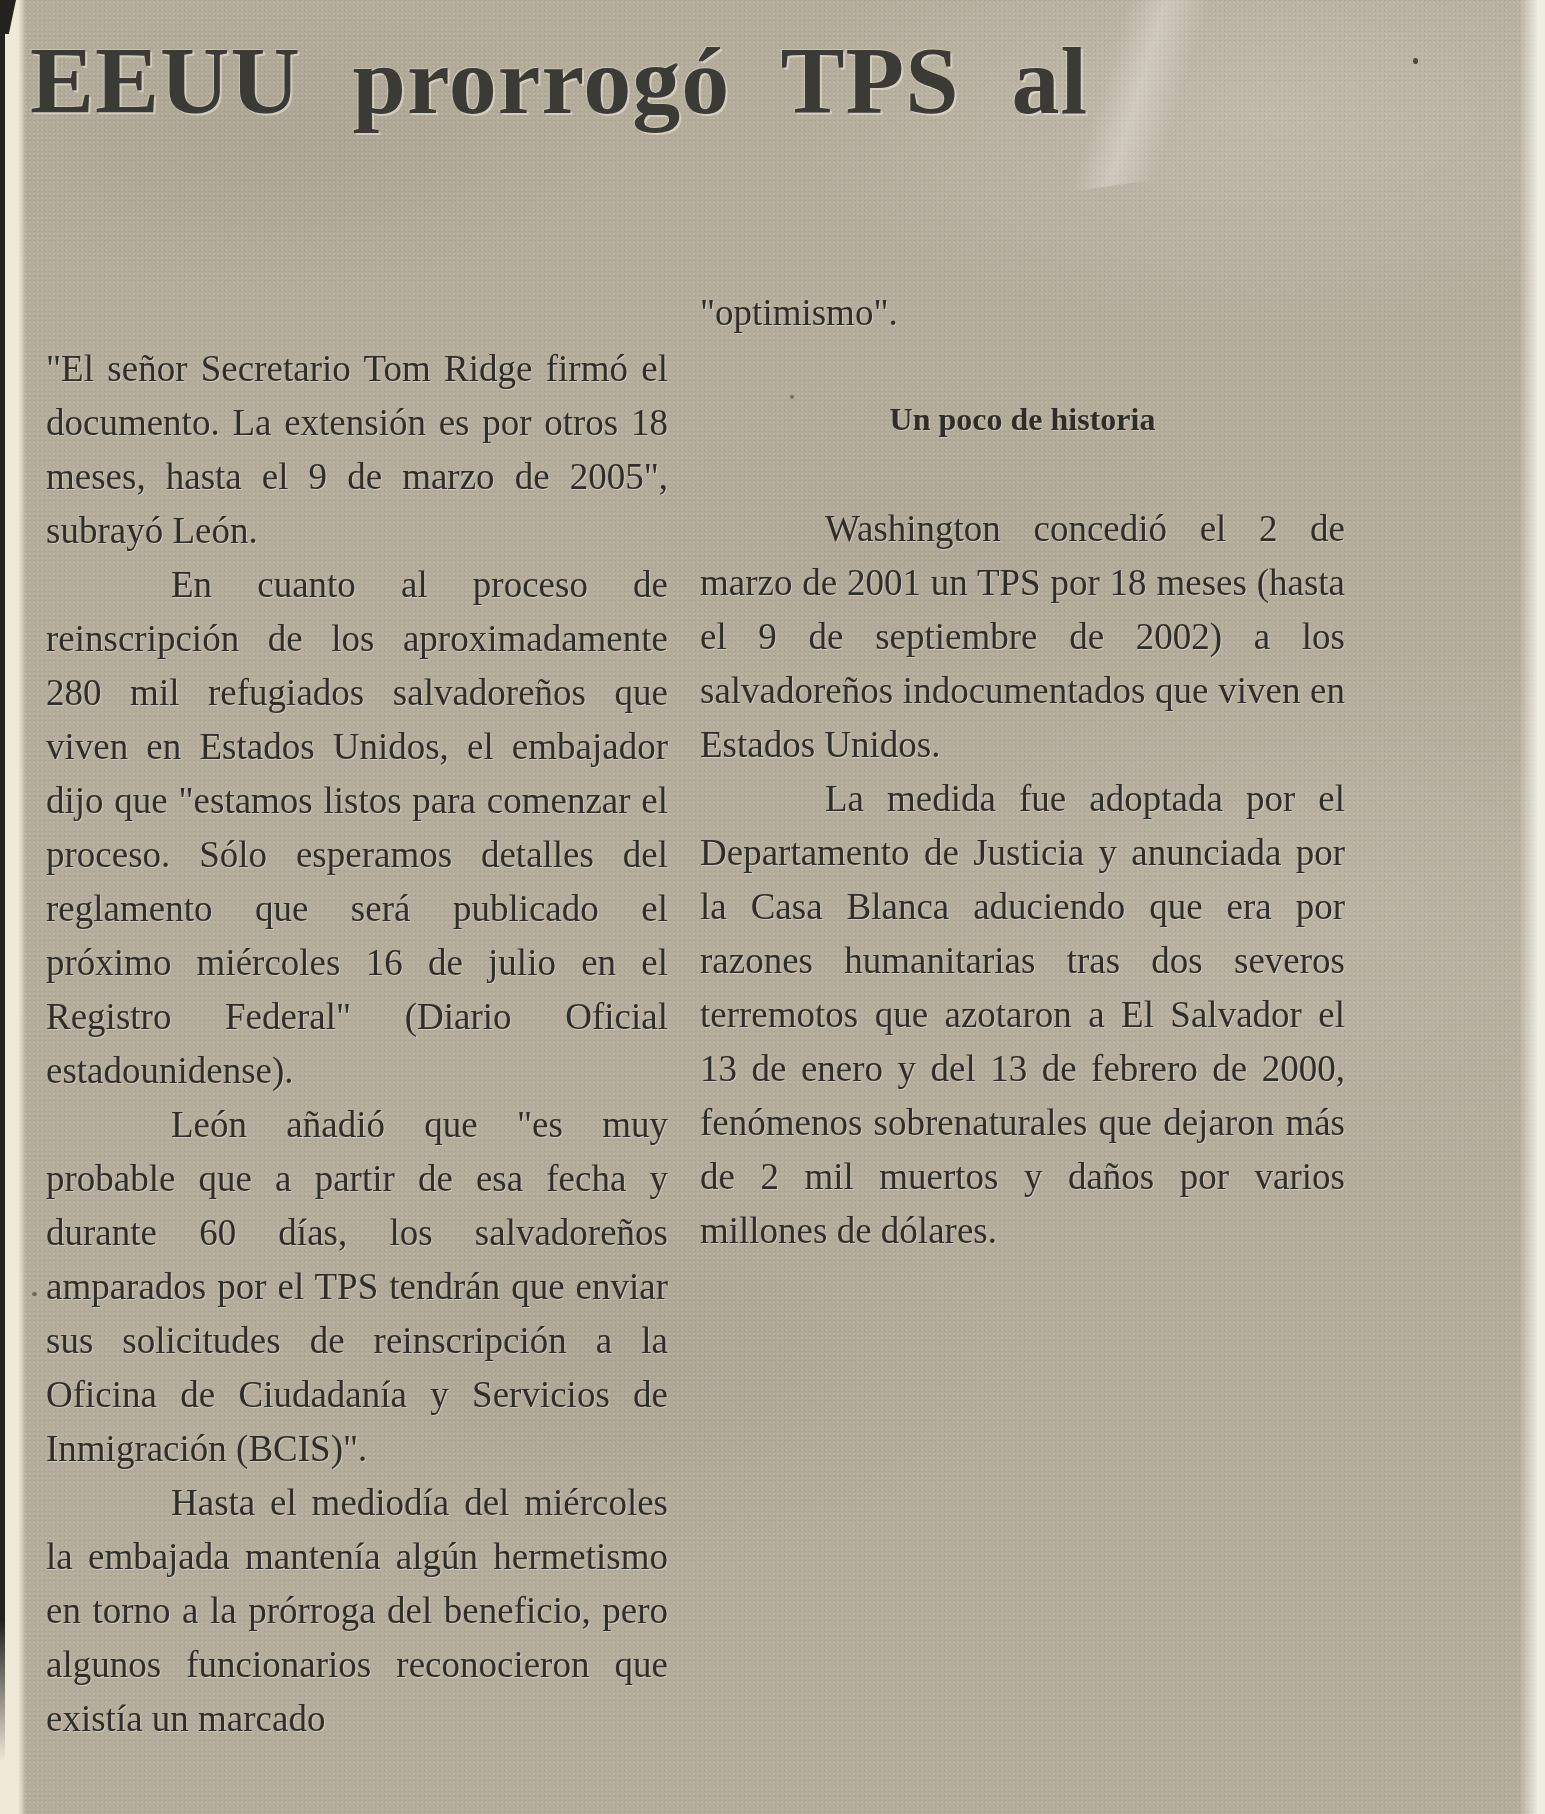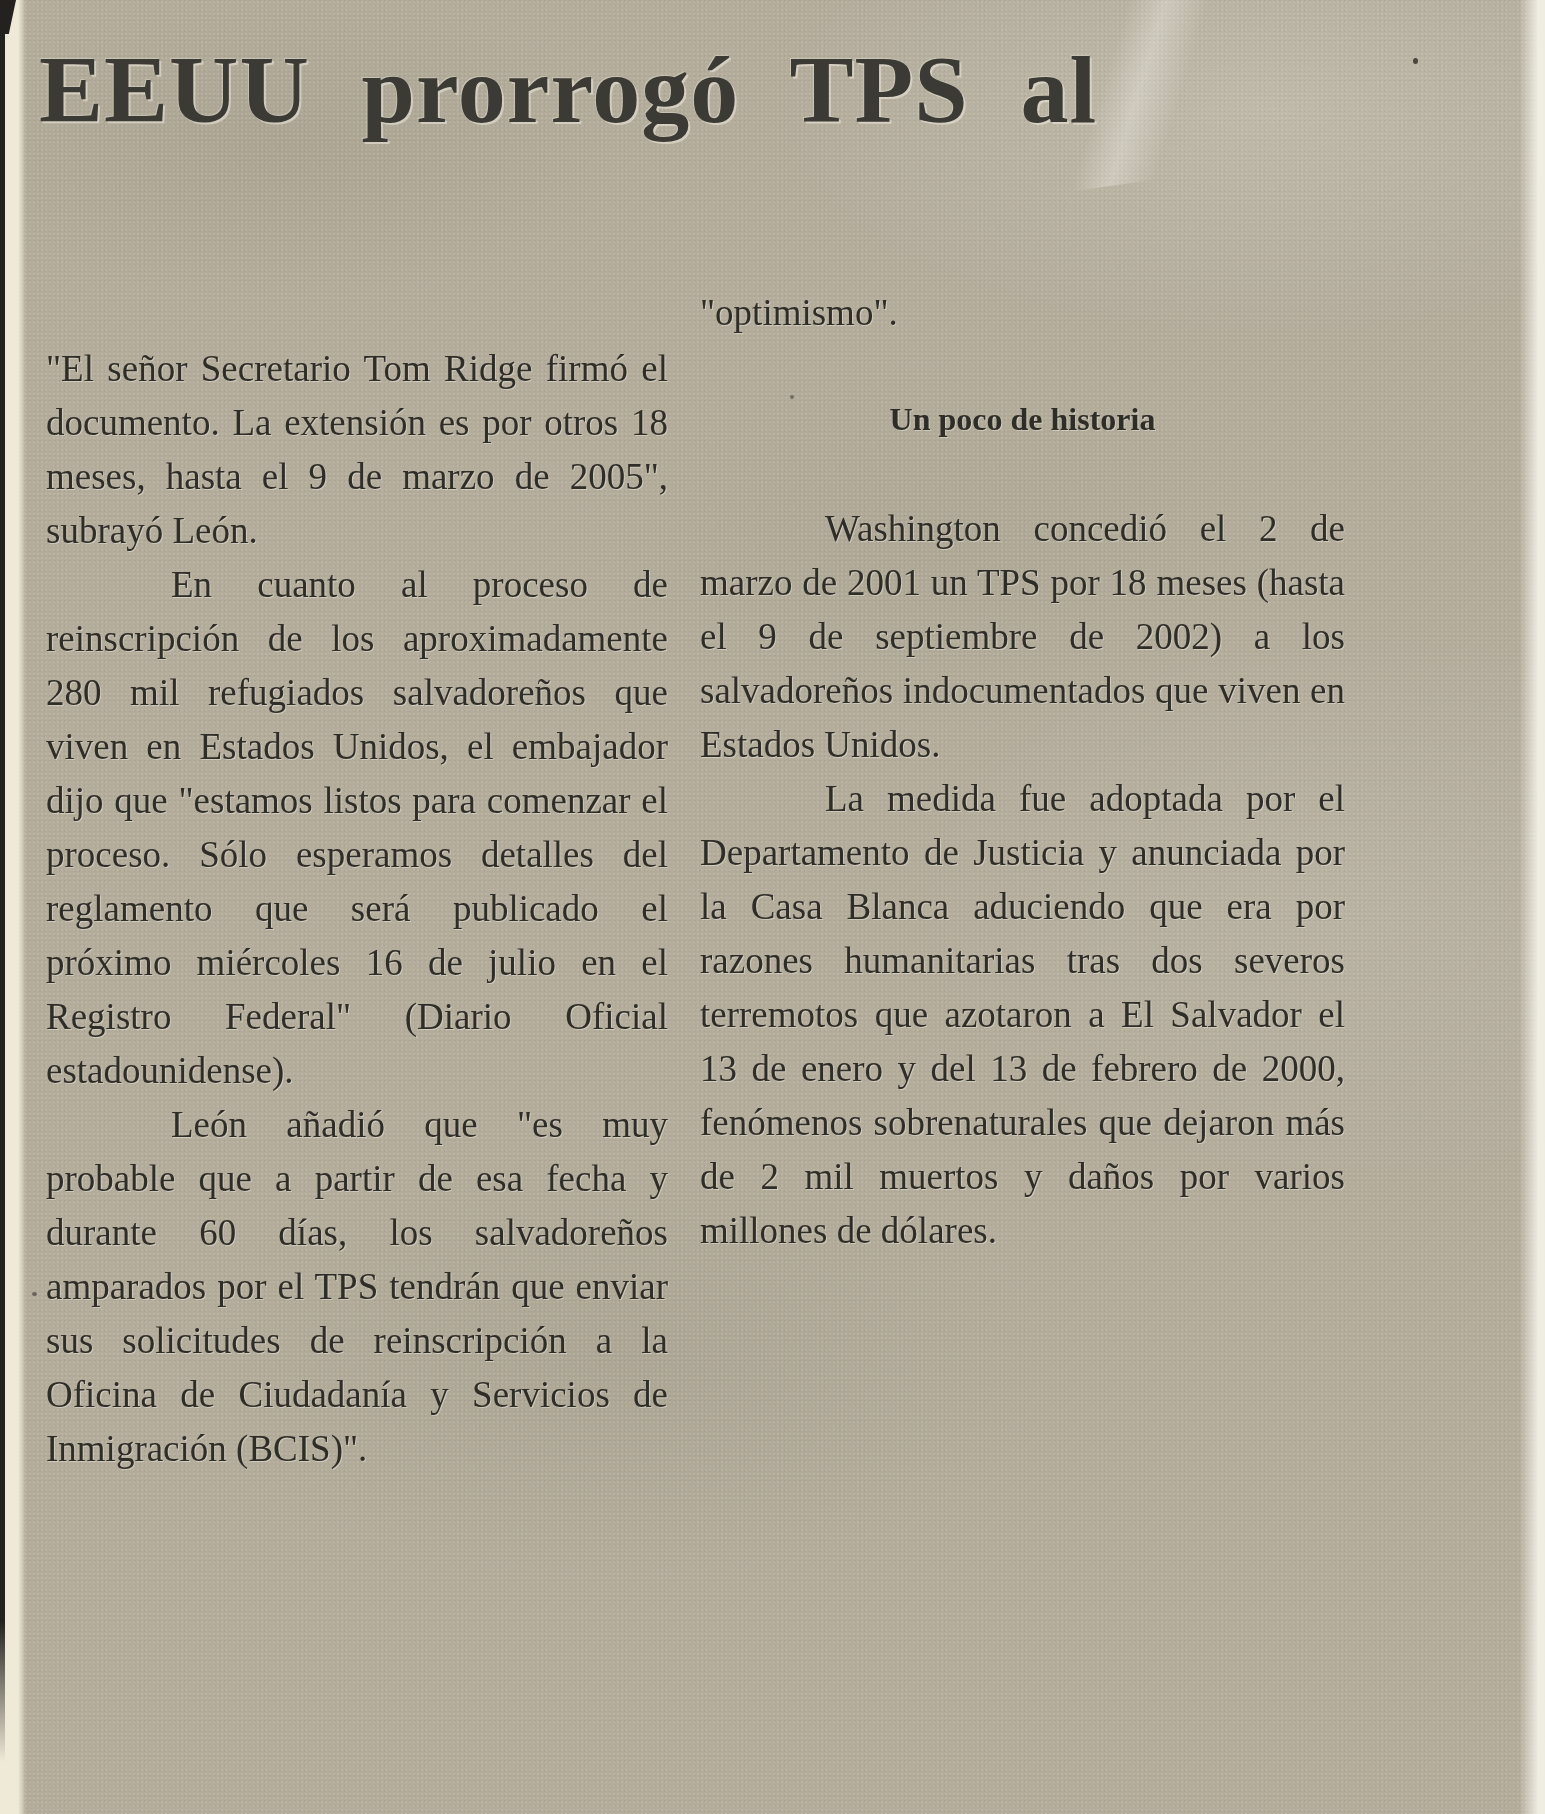--- a/index.html
+++ b/index.html
@@ -65,21 +65,21 @@
     background: linear-gradient(to right, rgba(250,248,240,0) 0%, rgba(250,248,240,0.85) 75%, #efece1 100%);
   }
   .speck { position: absolute; background: #4a463d; border-radius: 50%; }
   .speck-1 { left: 1413px; top: 58px;  width: 5px; height: 6px; }
   .speck-2 { left: 790px;  top: 395px; width: 4px; height: 4px; opacity: .6; }
   .speck-3 { left: 32px;   top: 1292px; width: 5px; height: 4px; opacity: .7; }
 
   .headline {
     position: absolute;
     left: 30px; top: 14px;
-    margin: 9px;
+    margin: 0;
     font-weight: 700;
     font-size: 96px;
     line-height: 134px;
     letter-spacing: 1px;
     word-spacing: 0.28em;
     color: #3c3a35;
     text-shadow: 2px 2px 0 rgba(238,234,222,0.55), -1px -1px 0 rgba(238,234,222,0.35);
     white-space: nowrap;
   }
   .headline .hl-line { display: block; }
@@ -123,20 +123,21 @@
   <div class="speck speck-3"></div>
 
   <h1 class="headline">
     <span class="hl-line">EEUU prorrogó TPS al</span>
   </h1>
 
   <div class="col col-left">
     <p class="no-indent">"El señor Secretario Tom Ridge firmó el documento.  La extensión es por otros 18 meses, hasta el 9 de marzo de 2005", subrayó León.</p>
     <p>En cuanto al proceso de reinscripción de los aproximadamente 280 mil refugiados salvadoreños que viven en Estados Unidos, el embajador dijo que "estamos listos para comenzar el proceso.  Sólo esperamos detalles del reglamento que será publicado el próximo miércoles 16 de julio en el Registro Federal" (Diario Oficial estadounidense).</p>
     <p>León añadió que "es muy probable que a partir de esa fecha y durante 60 días, los salvadoreños amparados por el TPS tendrán que enviar sus solicitudes de reinscripción a la Oficina de Ciudadanía y Servicios de Inmigración (BCIS)".</p>
+    <p>Hasta el mediodía del miércoles la embajada mantenía algún hermetismo en torno a la prórroga del beneficio, pero algunos funcionarios reconocieron que existía un marcado</p>
   </div>
 
   <div class="col col-right">
     <p class="continuation">"optimismo".</p>
     <h2 class="section-heading">Un poco de historia</h2>
     <p>Washington concedió el 2 de marzo de 2001 un TPS por 18 meses (hasta el 9 de septiembre de 2002) a los salvadoreños indocumentados que viven en Estados Unidos.</p>
     <p>La medida fue adoptada por el Departamento de Justicia y anunciada por la Casa Blanca aduciendo que era por razones humanitarias tras dos severos terremotos que azotaron a El Salvador el 13 de enero y del 13 de febrero de 2000, fenómenos sobrenaturales que dejaron más de 2 mil muertos y daños por varios millones de dólares.</p>
   </div>
 
 </div>

